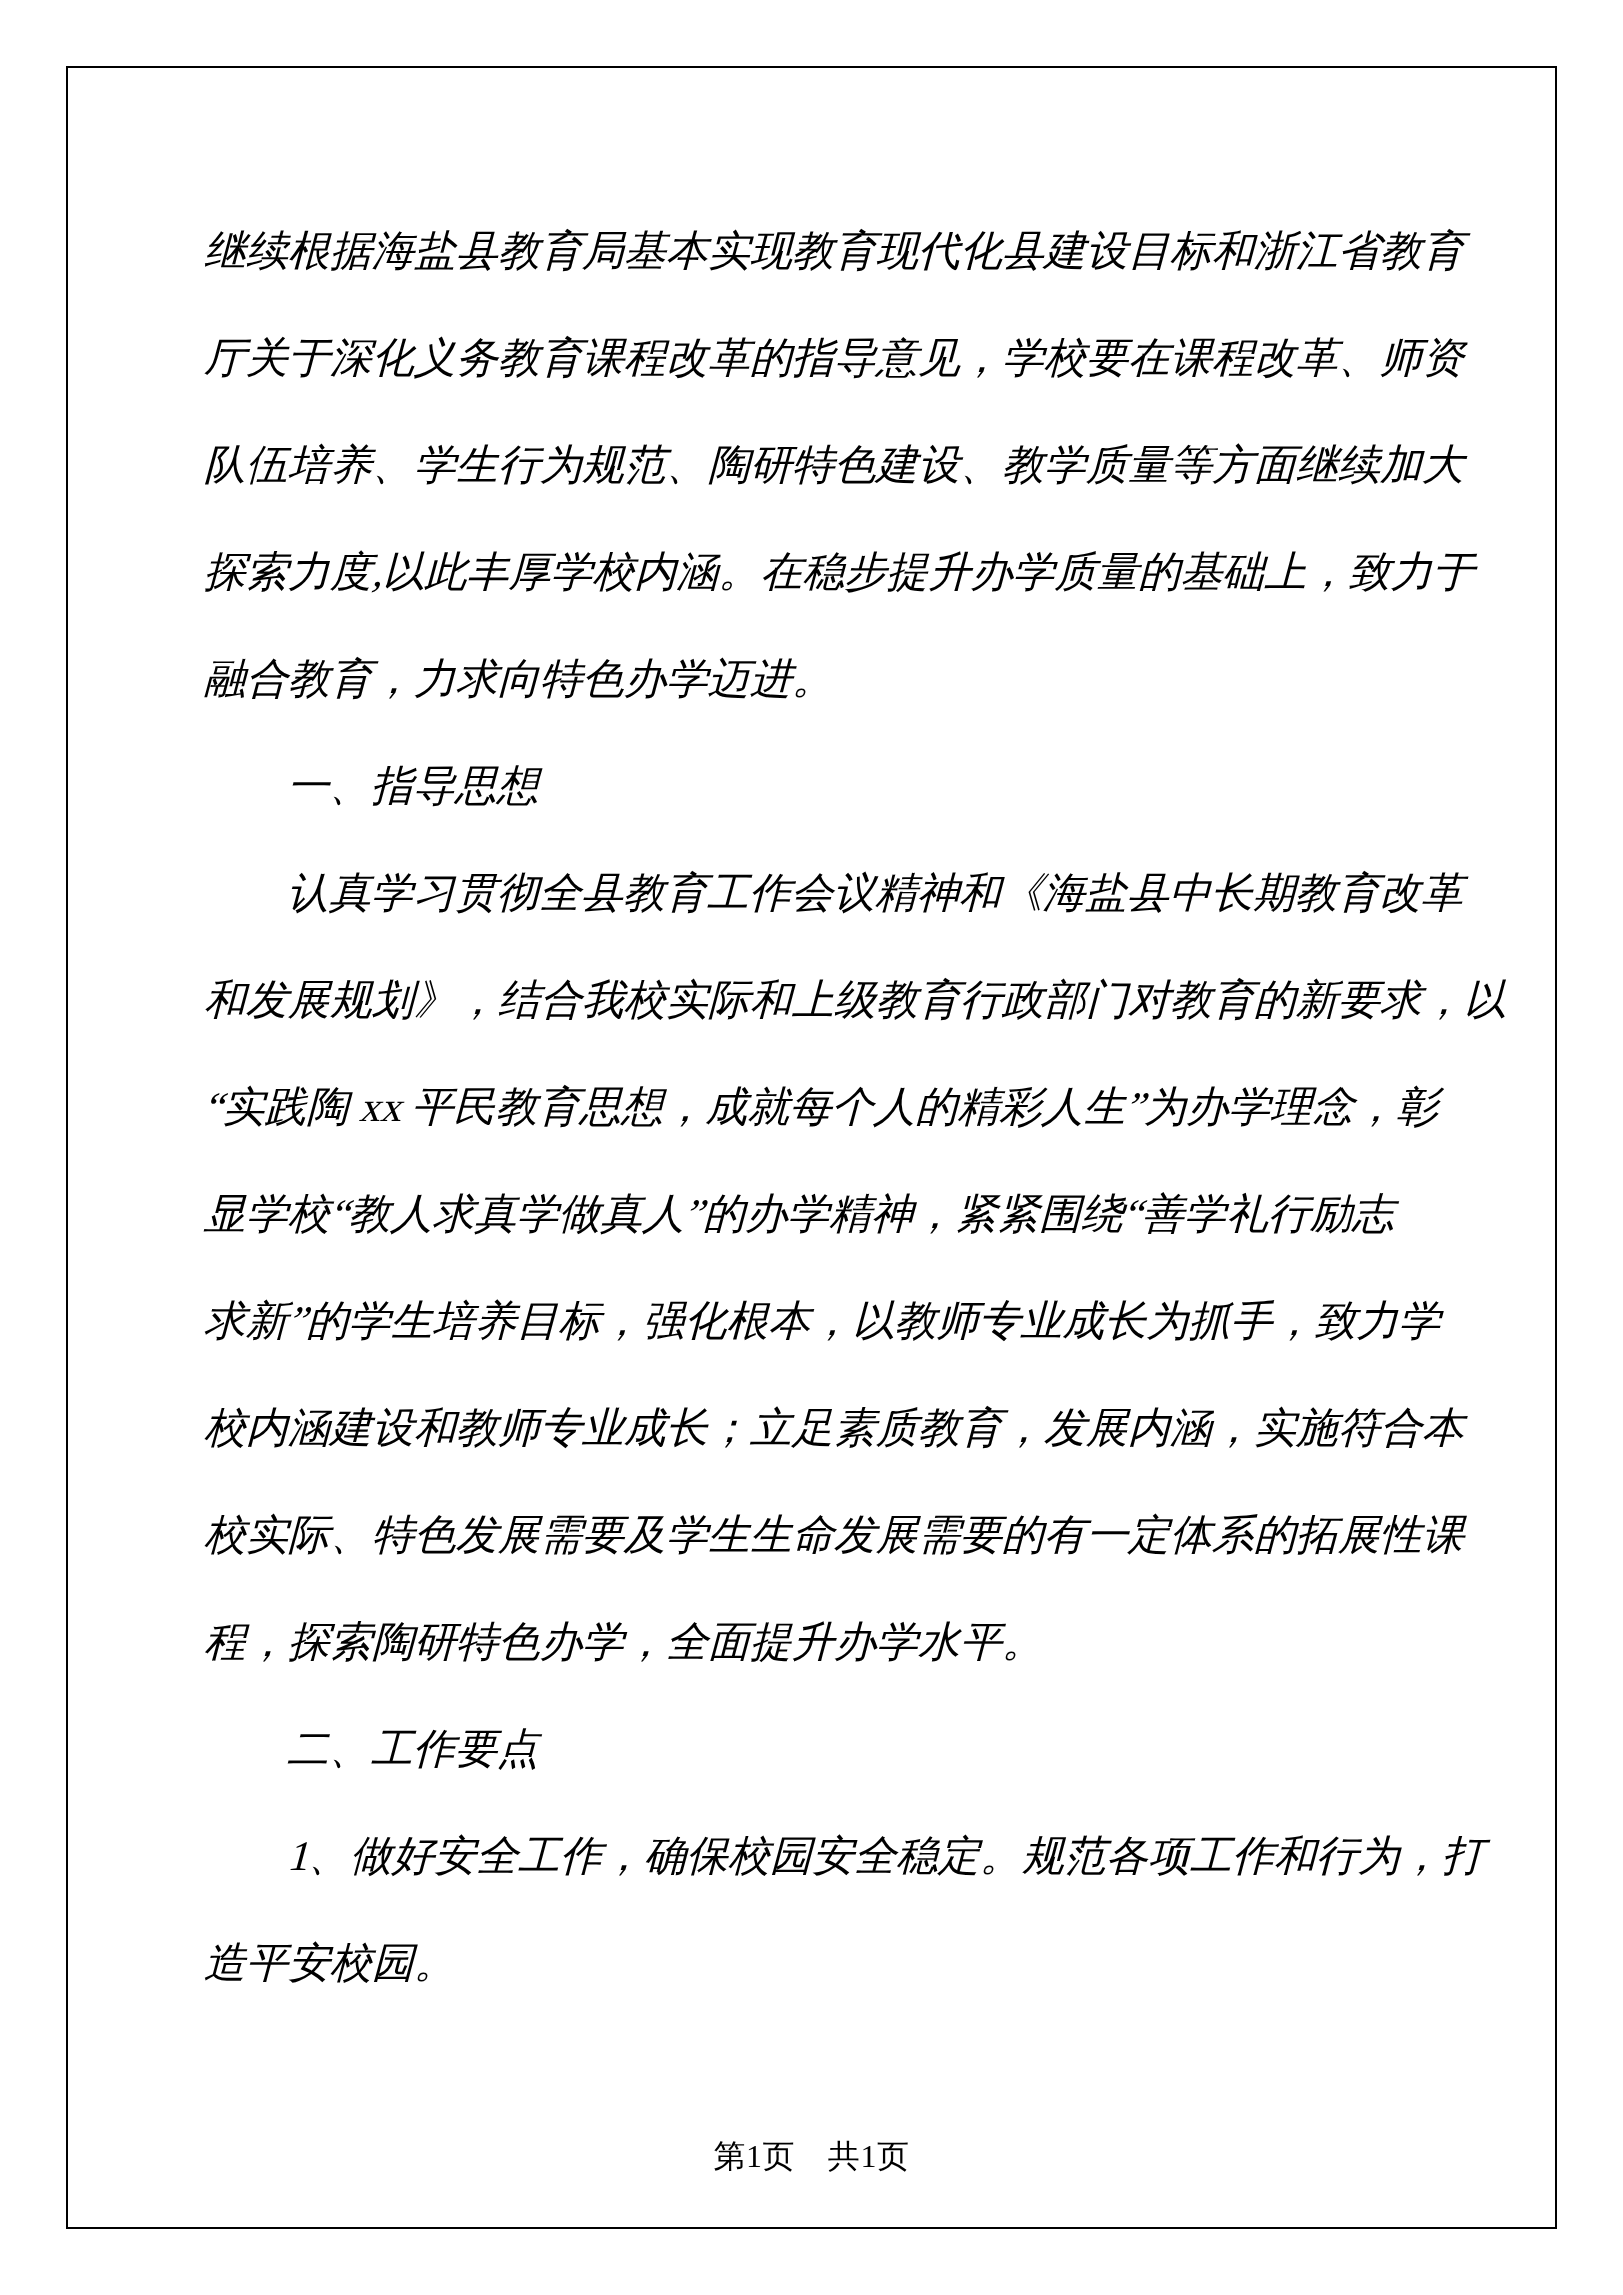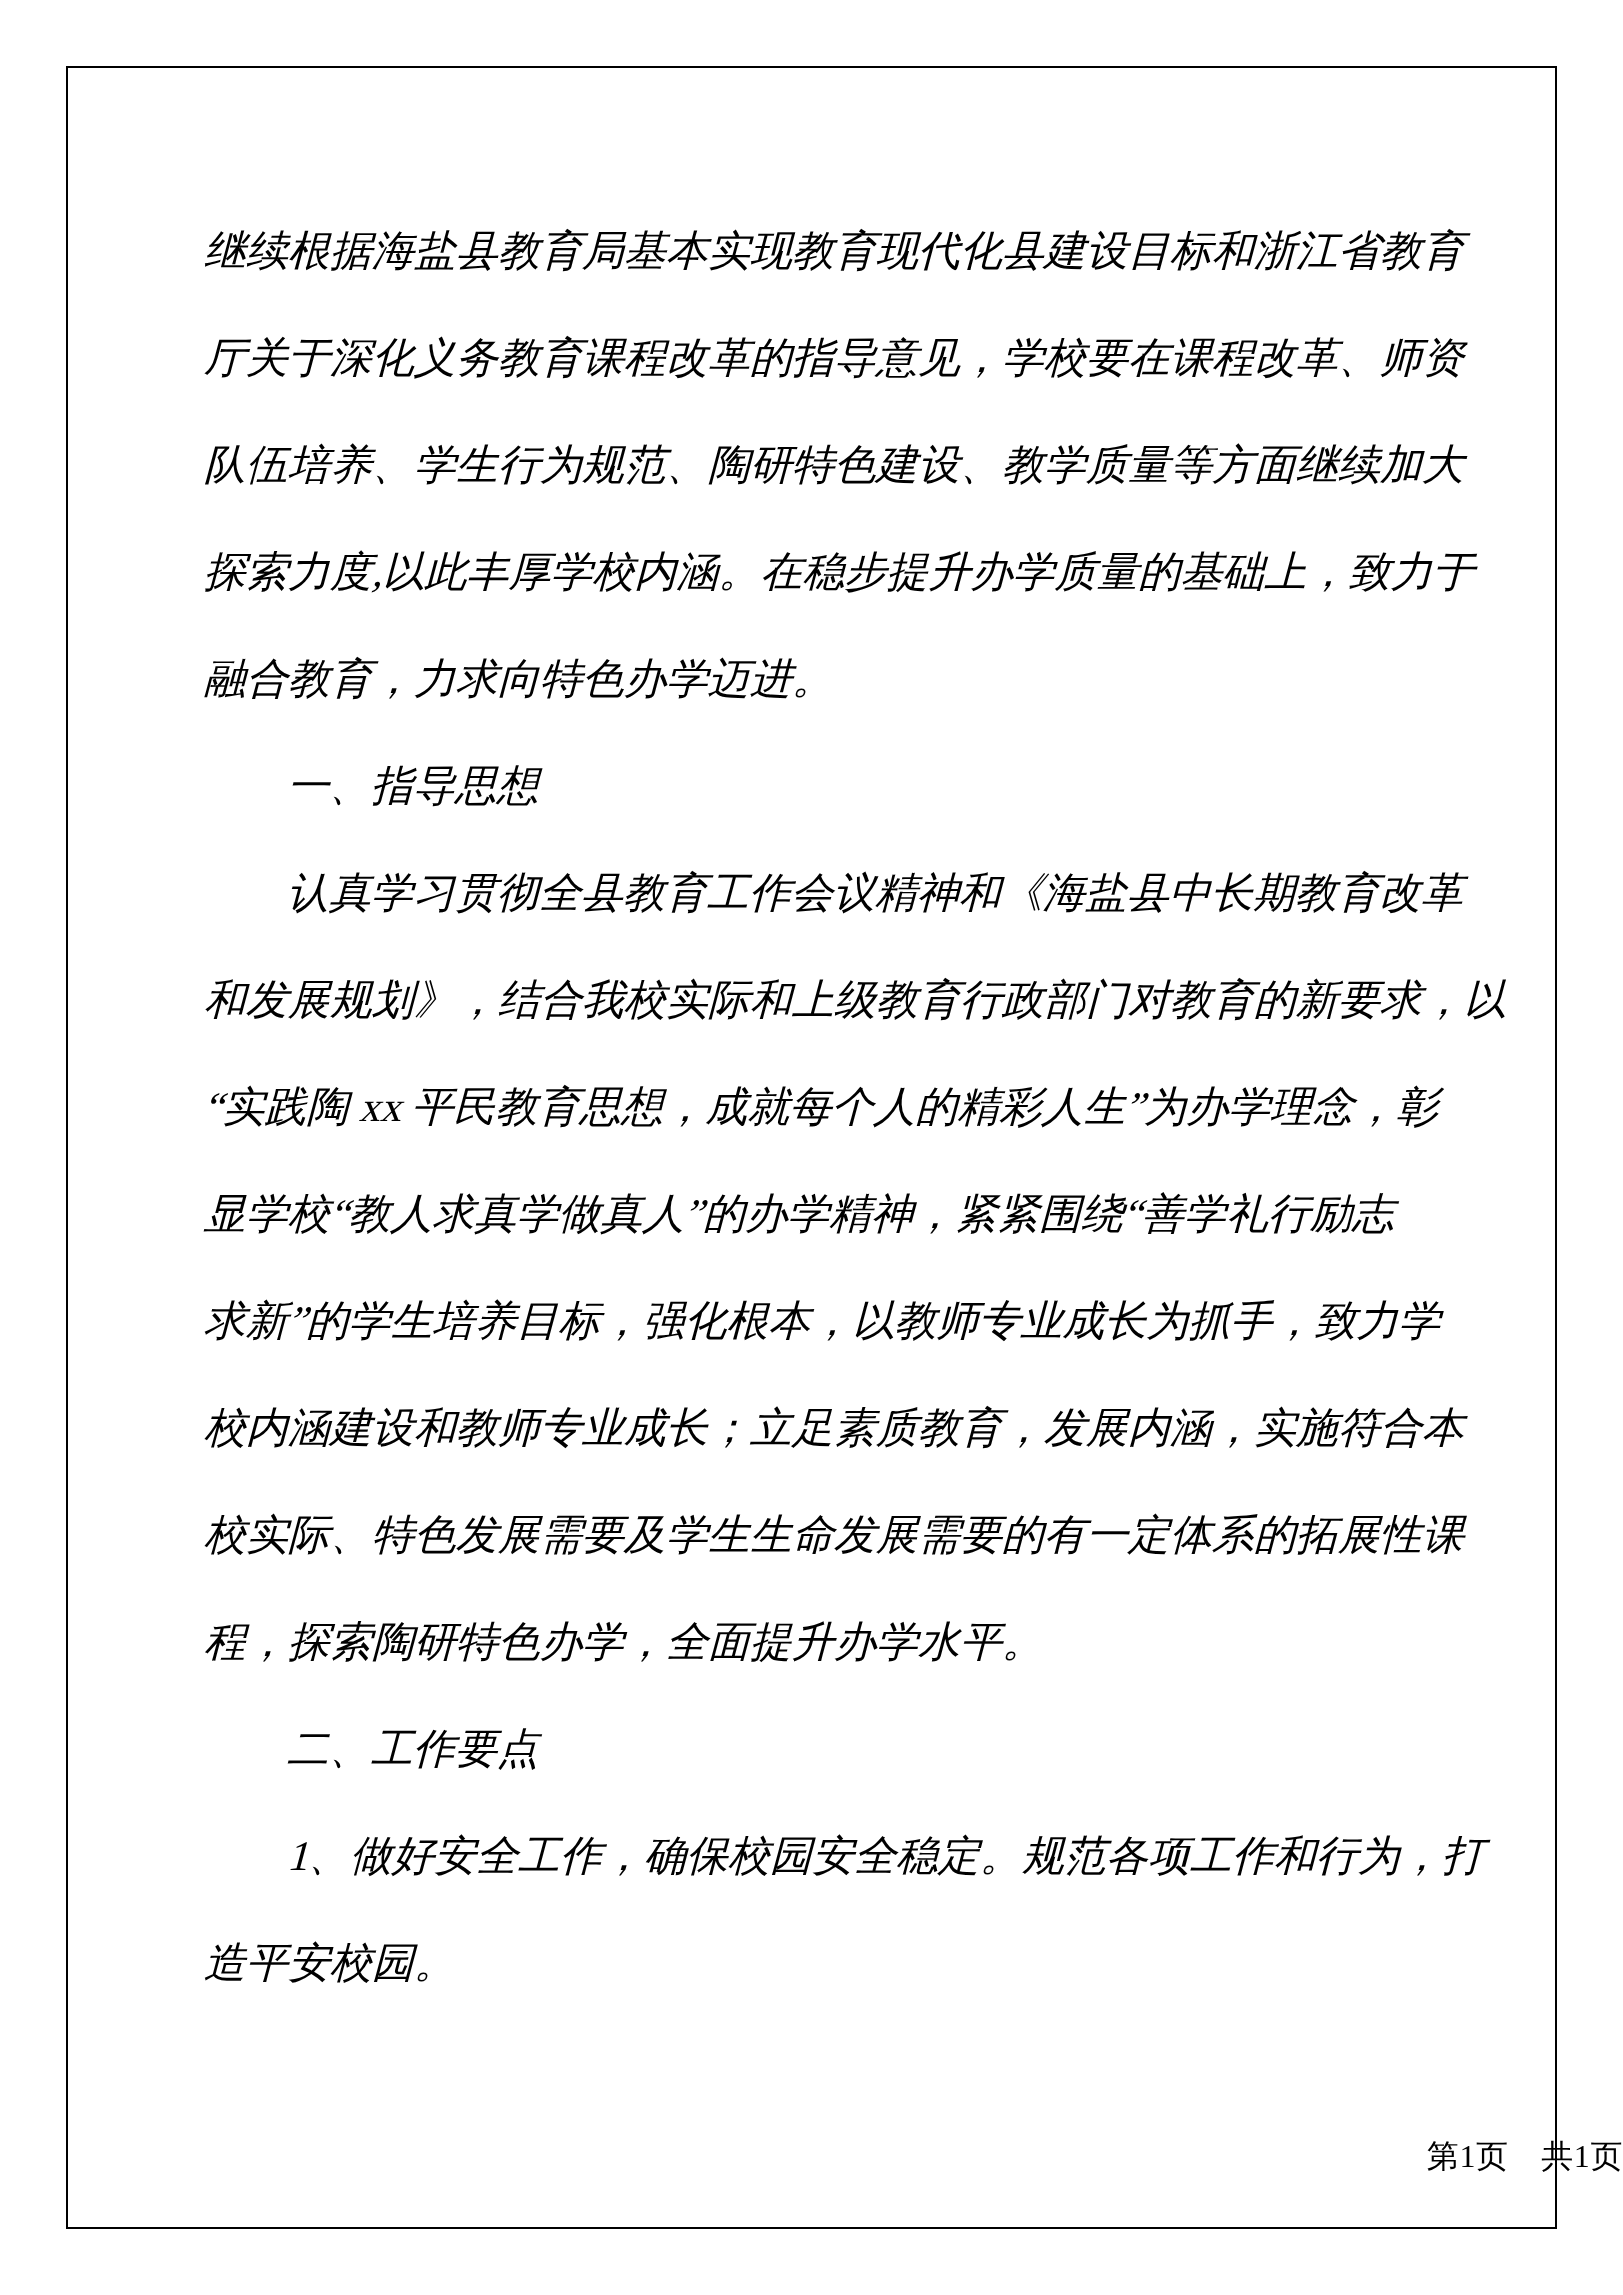--- a/index.html
+++ b/index.html
@@ -41,21 +41,21 @@
     transform-origin: 0 100%;
   }
   .indent {
     text-indent: 83px; 
   }
   .footer {
     position: absolute;
     top: 2135px;
     left: 0;
     width: 100%;
-    text-align: right;
+    text-align: center;
     font-size: 32px;
     white-space: pre;
     letter-spacing: 0.6px;
   }
 </style>
 </head>
 <body>
 
 <div class="page">
 

